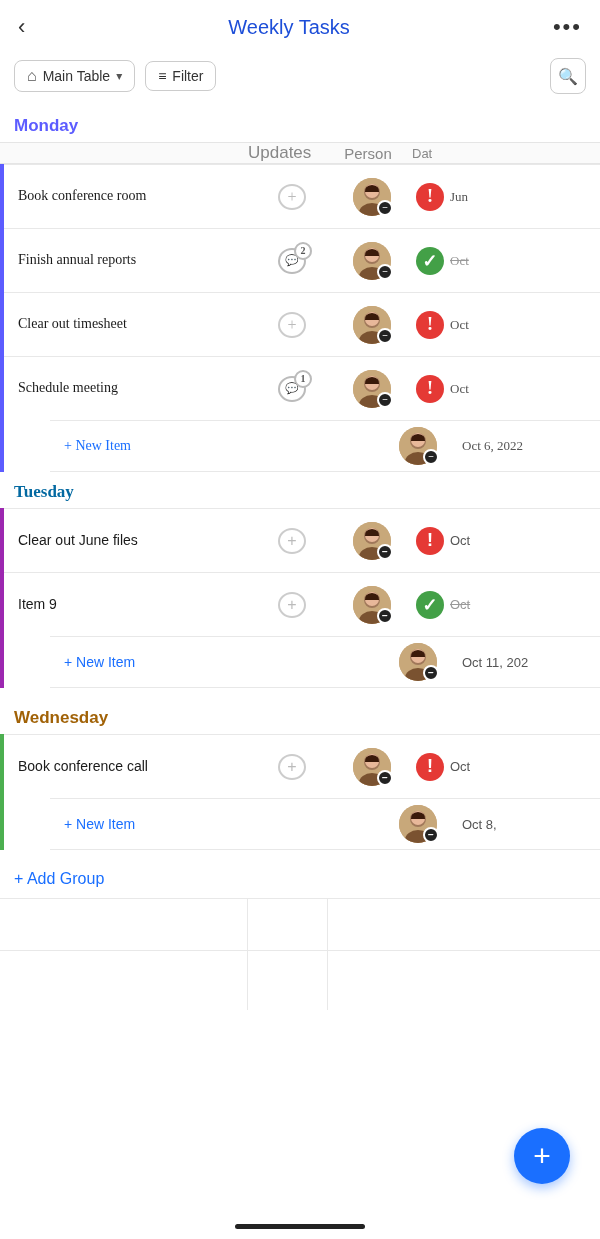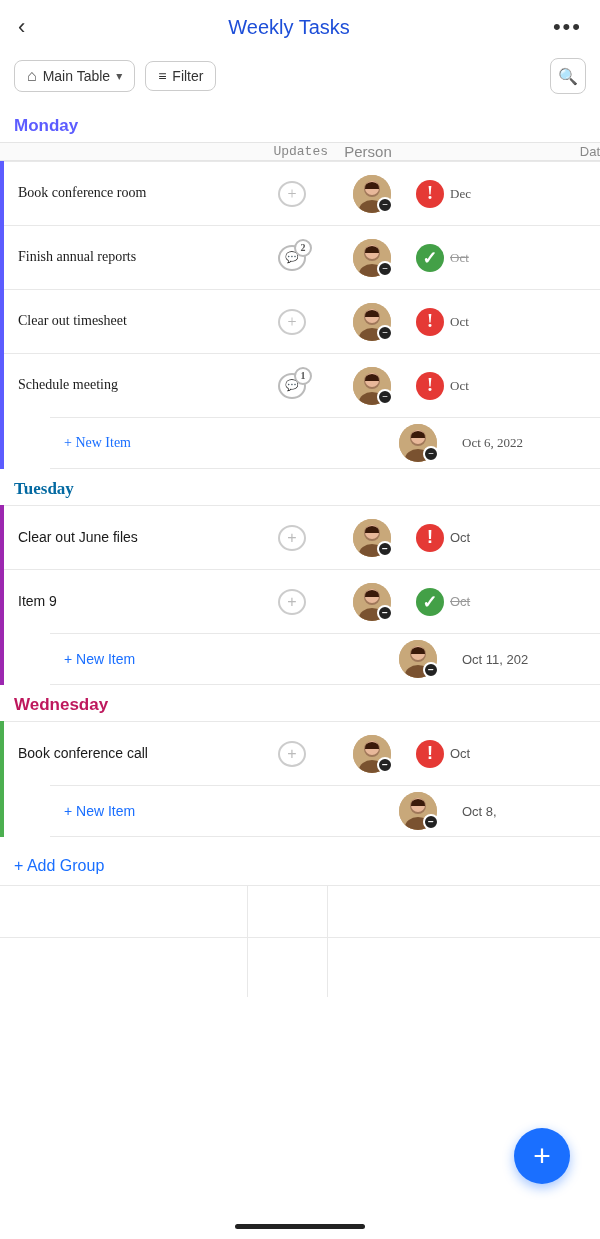--- a/index.html
+++ b/index.html
@@ -104,55 +104,54 @@
       display: flex;
       align-items: center;
       padding: 10px 14px 6px 14px;
     }
     .group-label {
       font-size: 17px;
       font-weight: 600;
     }
     .group-monday { color: #5c5cff; }
     .group-tuesday { color: #0369a1; font-family: Liberation Serif, serif; }
-    .group-wednesday { color: #be185d; }
+    .group-wednesday { color: #a16207; margin-top: 10px; }
 
     
     .col-headers {
       display: flex;
       align-items: center;
       border-top: 1px solid #e5e5e5;
       border-bottom: 1px solid #e5e5e5;
       background: #fafafa;
     }
     .col-task {
       flex: 0 0 248px;
       padding: 6px 14px;
       font-size: 13px;
       color: #888;
       font-weight: 500;
     }
     .col-updates {
       flex: 0 0 80px;
-      text-align: right;
-      font-size: 13px;
+      text-align: left;
+      font-size: 17px;
       color: #888;
       font-weight: 500;
-      font-family: Liberation Mono, monospace;
     }
     .col-person {
       flex: 0 0 80px;
       text-align: center;
       font-size: 15px;
       color: #888;
       font-weight: 500;
     }
     .col-date {
       flex: 1;
-      text-align: right;
+      text-align: left;
       font-size: 13px;
       color: #888;
       font-weight: 500;
       padding-left: 4px;
     }
 
     
     .group-table {
       border-left: 4px solid transparent;
     }
@@ -463,21 +462,21 @@
               <ellipse cx="19" cy="35" rx="13" ry="10" fill="#7a5230"></ellipse>
               <ellipse cx="19" cy="13" rx="7" ry="7" fill="#e8b89a"></ellipse>
               <path d="M12 14 Q11 8 19 7 Q27 8 26 14" fill="#3a1a0a"></path>
             </svg>
           </div>
           <div class="avatar-minus">−</div>
         </div>
       </div>
       <div class="task-date">
         <div class="status-icon red">!</div>
-        <span>Dec</span>
+        <span>Jun</span>
       </div>
     </div>
 
     <div class="task-row">
       <div class="task-name">Finish annual reports</div>
       <div class="task-updates">
         <div class="chat-icon">
           <div class="chat-bubble has-count">
             <span style="font-size:11px;color:#666;">💬</span>
             <div class="chat-count-badge">2</div>

